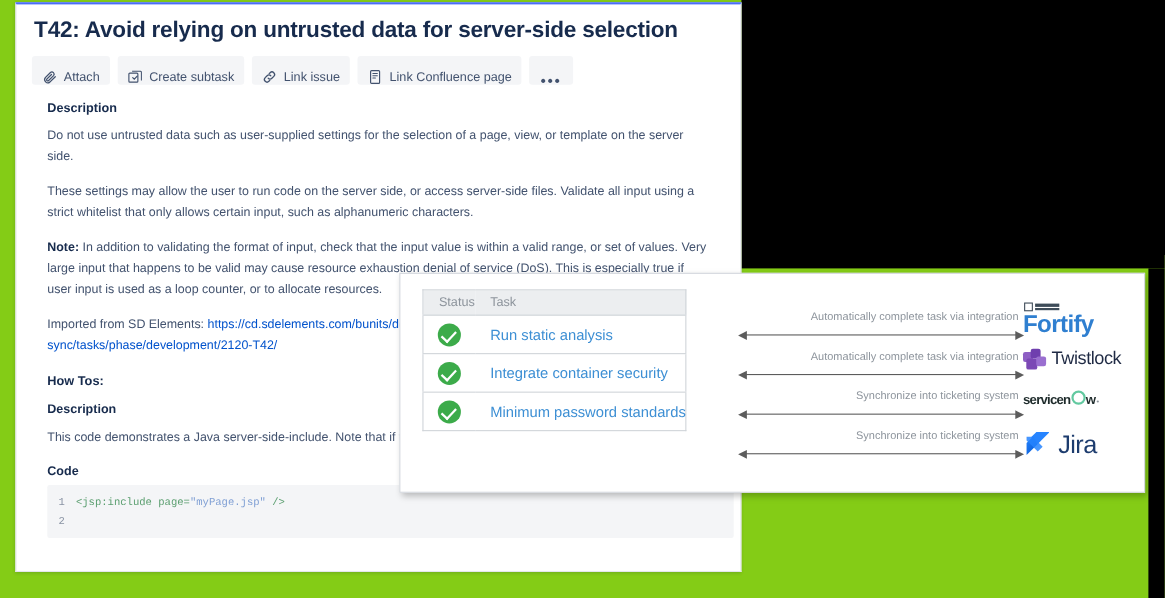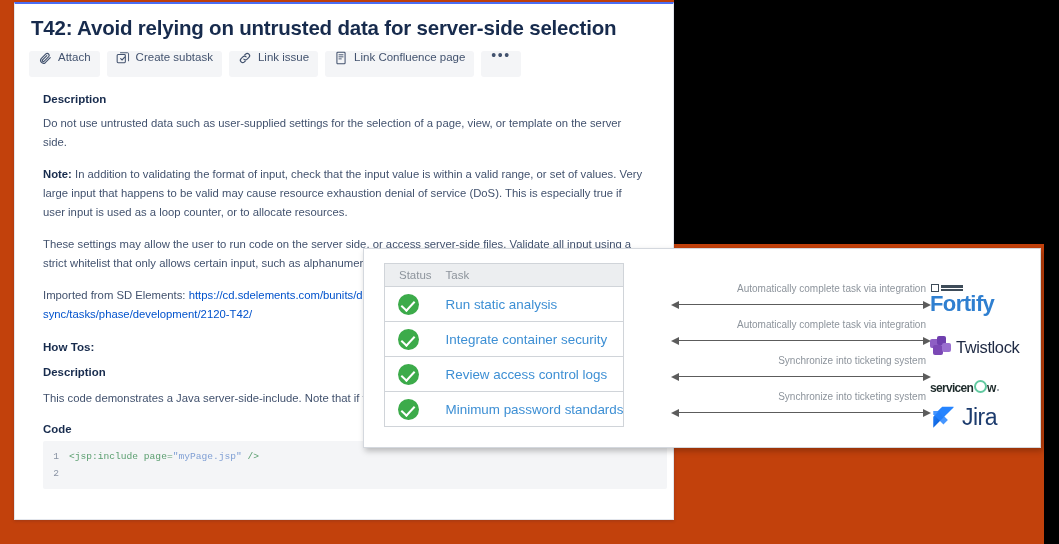--- a/index.html
+++ b/index.html
@@ -6,21 +6,21 @@
   html, body {
     margin: 0; padding: 0;
     background: #ffffff;
     font-family: "Liberation Sans", sans-serif;
   }
   #root {
     position: relative;
     width: 1059px;
     height: 544px;
     overflow: hidden;
-    background: #c2410c;
+    background: #84cc16;
   }
 
   
   .black-region {
     position: absolute;
     left: 674px; top: 0px;
     width: 385px; height: 244px;
     background: #000000;
   }
   .black-region-lower {
@@ -52,21 +52,21 @@
 
   
   .toolbar {
     display: flex;
     align-items: center;
     gap: 7px;
     margin: 11px 0 0 14px;
   }
   .tool-btn {
     display: flex;
-    align-items: flex-start;
+    align-items: flex-end;
     gap: 6px;
     height: 26px;
     padding: 0 9px;
     background: #f4f5f7;
     border-radius: 3px;
     font-size: 11.5px;
     color: #42526e;
     cursor: pointer;
     white-space: nowrap;
   }
@@ -232,21 +232,21 @@
 
   
   .logo-col {
     position: absolute;
     left: 566px; top: 10px;
     width: 112px; height: 180px;
   }
   .logo-slot {
     position: absolute;
     left: 0; width: 112px; height: 40px;
-    display: flex; align-items: flex-end;
+    display: flex; align-items: flex-start;
   }
 
   
   .fortify-wrap { flex-direction: column; align-items: flex-start; display: flex; }
   .mf-mark { display: flex; align-items: center; gap: 2px; margin-left: 1px; }
   .mf-sq {
     width: 8px; height: 8px;
     border: 1.6px solid #3e4c59;
     background: #fff;
   }
@@ -365,25 +365,25 @@
 
       <div class="tool-btn more">•••</div>
     </div>
 
     <div class="body-wrap">
 
       <div class="sec-head">Description</div>
 
       <div class="para">Do not use untrusted data such as user-supplied settings for the selection of a page, view, or template on the server side.</div>
 
+      <div class="para">These settings may allow the user to run code on the server side, or access server-side files. Validate all input using a strict whitelist that only allows certain input, such as alphanumeric characters.</div>
+
       <div class="para">
         <b>Note:</b><span> In addition to validating the format of input, check that the input value is within a valid range, or set of values. Very large input that happens to be valid may cause resource exhaustion denial of service (DoS). This is especially true if user input is used as a loop counter, or to allocate resources.</span>
       </div>
-
-      <div class="para">These settings may allow the user to run code on the server side, or access server-side files. Validate all input using a strict whitelist that only allows certain input, such as alphanumeric characters.</div>
 
       <div class="para">
         <span>Imported from SD Elements: </span><span class="link">https://cd.sdelements.com/bunits/dem</span><br>
         <span class="link">sync/tasks/phase/development/2120-T42/</span>
       </div>
 
       <div class="sub-head">How Tos:</div>
 
 
       <div class="sub-head2">Description</div>
@@ -430,28 +430,20 @@
             </td>
             <td>
               <div class="task-name">Integrate container security</div>
             </td>
           </tr>
           <tr>
             <td class="td-status">
               <span class="check-badge"></span>
             </td>
             <td>
-              <div class="task-name">Review access control logs</div>
-            </td>
-          </tr>
-          <tr>
-            <td class="td-status">
-              <span class="check-badge"></span>
-            </td>
-            <td>
               <div class="task-name">Minimum password standards</div>
             </td>
           </tr>
         </tbody>
       </table>
 
       <div class="arrow-col">
         <div class="arrow-row" style="top:18px">
           <div class="arrow-label">Automatically complete task via integration</div>
           <div class="arrow-line"></div>

